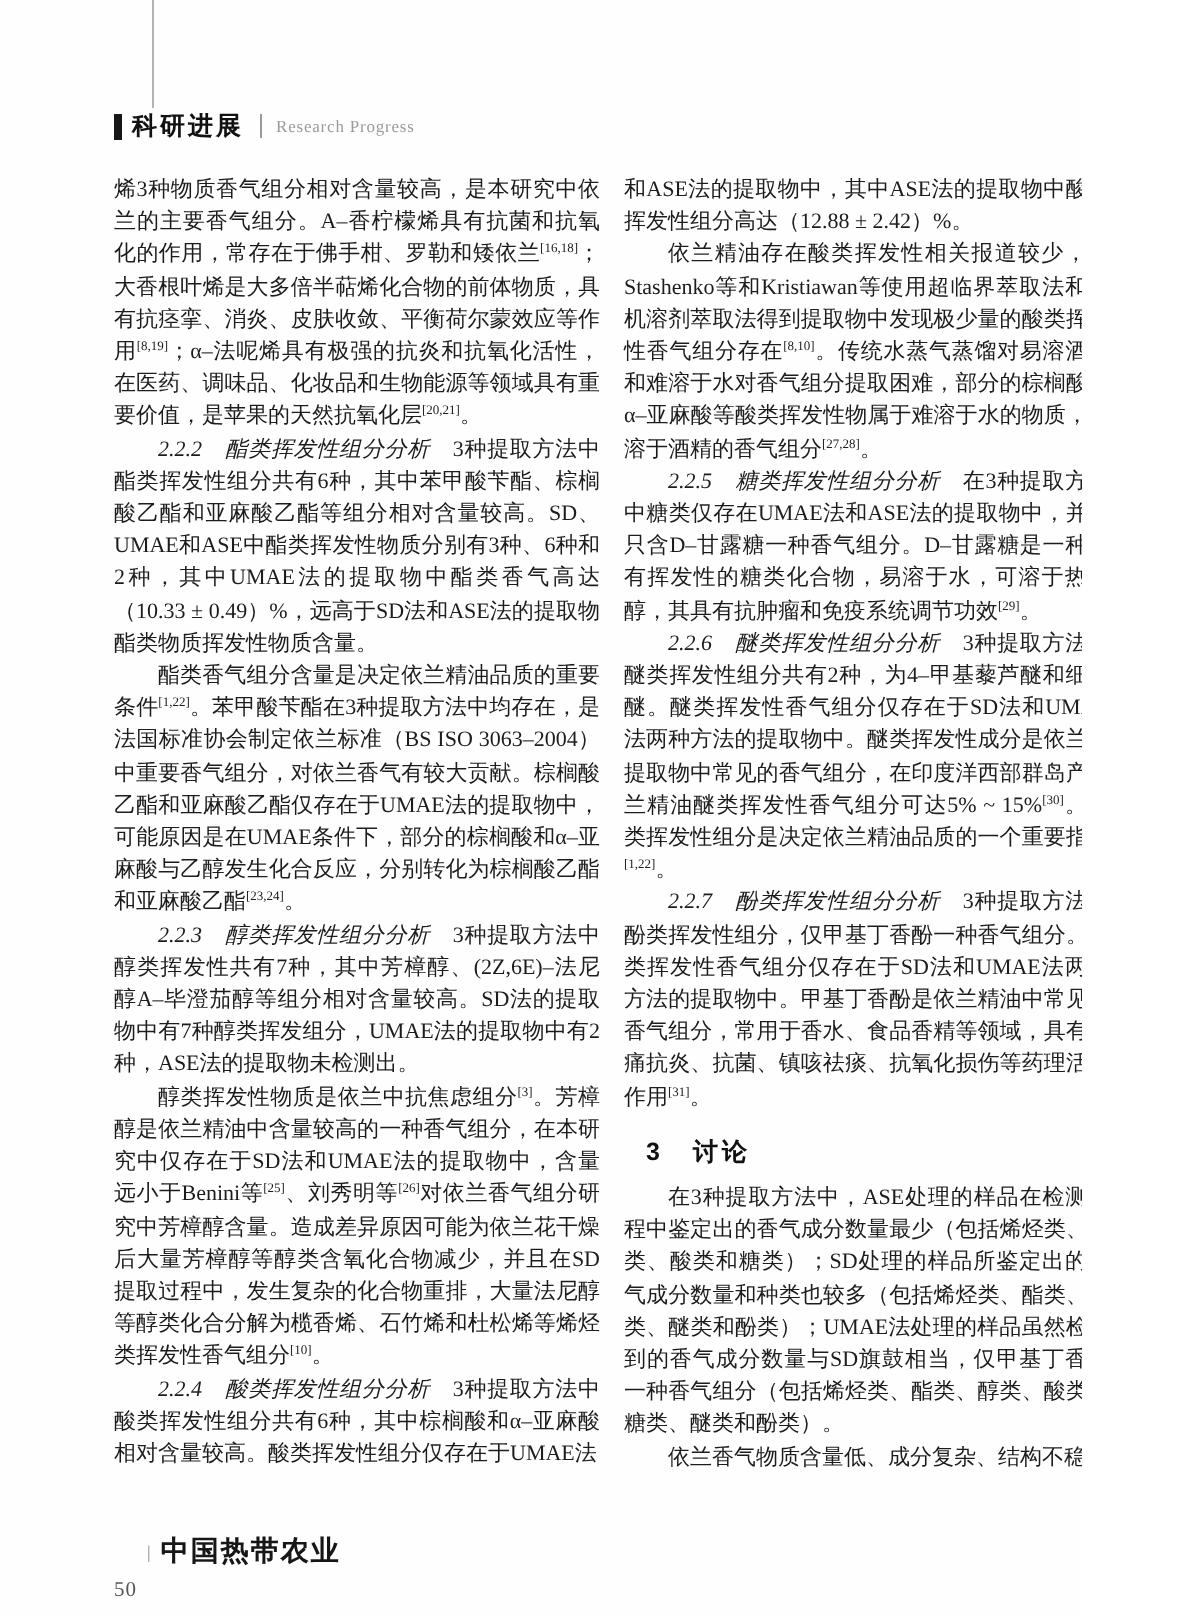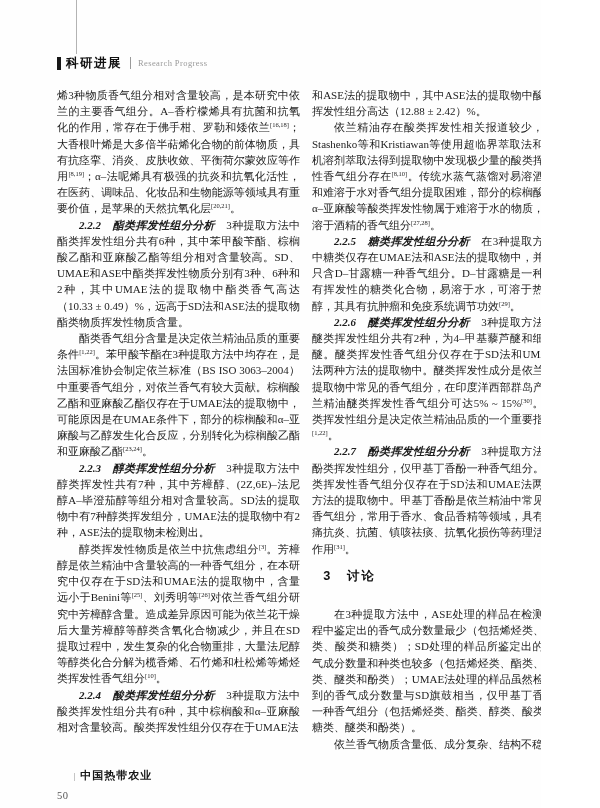--- a/index.html
+++ b/index.html
@@ -9,29 +9,29 @@
   .header{position:absolute;left:57px;top:55px;display:flex;align-items:center;height:16px;}
   .hbar{display:inline-block;width:4px;height:13px;background:#171717;margin-right:5px;}
   .htitle{font-family:"Liberation Sans","DejaVu Sans",sans-serif;font-weight:bold;
           font-size:12.5px;letter-spacing:1.5px;color:#111;}
   .hdiv{display:inline-block;width:1px;height:12px;background:#9a9a9a;margin:0 7px 0 8px;}
   .hsub{font-size:8.5px;color:#9a9a9a;letter-spacing:0.4px;}
   .body{position:absolute;left:57px;top:87px;width:498px;display:flex;gap:12px;}
   .col{width:243px;}
   .para{margin:0;font-size:11px;line-height:16.2px;text-align:justify;text-justify:inter-ideograph;}
   .para.indent{text-indent:22px;}
-  .kai{font-style:italic;font-weight:bold;}
+  .kai{font-style:italic;}
   sup.sup{font-size:6.5px;line-height:0;vertical-align:4px;letter-spacing:0;}
-  .heading{margin:11px 0 21px 0;font-family:Liberation Mono, monospace;
+  .heading{margin:11px 0 6px 0;font-family:Liberation Sans, sans-serif;
            font-weight:bold;font-size:12.5px;color:#111;text-indent:11px;letter-spacing:2px;}
   .footer{position:absolute;left:57px;top:750px;display:flex;align-items:center;}
   .pageno{font-size:10.5px;color:#555;letter-spacing:0.5px;margin-top:40px;}
   .fdiv{font-size:9px;color:#888;margin:0 5px;}
   .journal{font-family:"Liberation Sans","DejaVu Sans",sans-serif;font-weight:bold;
-           font-size:11px;color:#161616;letter-spacing:1px;text-align:right;}
+           font-size:14px;color:#161616;letter-spacing:1px;text-align:right;}
 </style>
 </head>
 <body>
 
 <div class="page">
   <div class="top-rule"></div>
 
   <div class="header">
     <span class="hbar"></span>
     <span class="htitle">科研进展</span>

